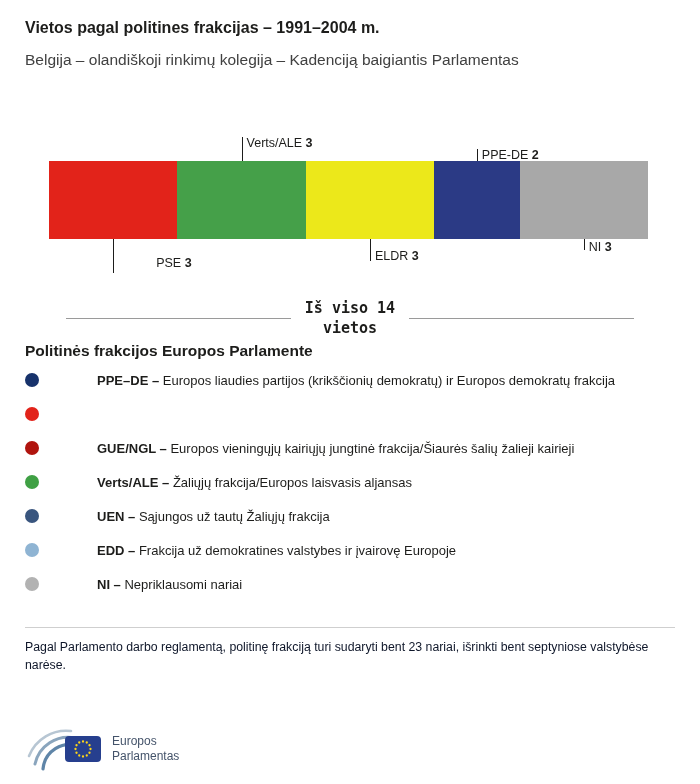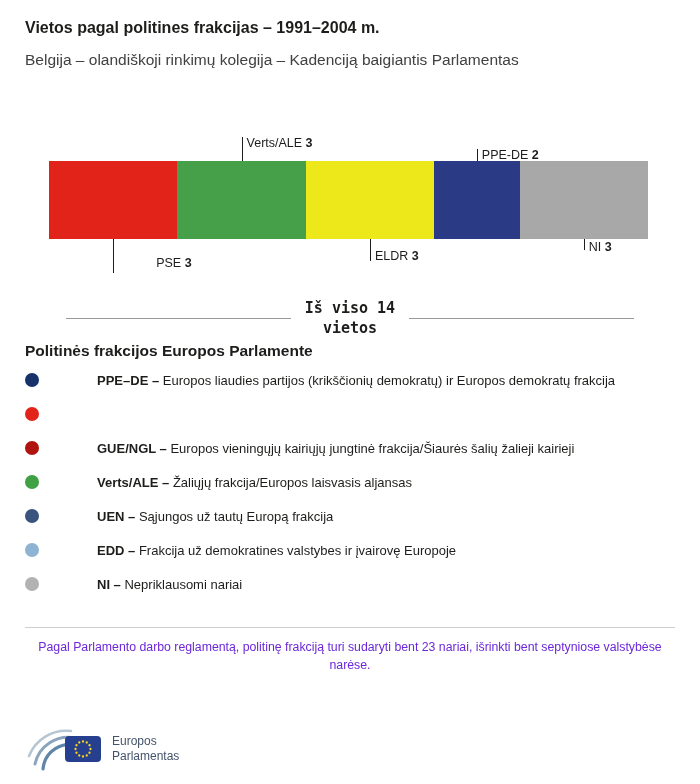--- a/index.html
+++ b/index.html
@@ -27,21 +27,21 @@
   }
 
   .legend { margin:4px 25px 0; }
   .legend-heading { font-size:15.5px; font-weight:700; margin-bottom:3px; }
   .legend-item { display:flex; align-items:center; height:34px; }
   .dot { width:14px; height:14px; border-radius:50%; margin-right:13px; flex:none; }
   .legend-text { font-size:13px; }
   .abbr { font-weight:700;padding-left:45px; }
 
   .footrule { height:1px; background:#cfcfcf; margin:26px 25px 0; }
-  .footnote { margin:10px 25px 0; font-size:12.3px; line-height:1.5; color:#6d28d9;text-align:center; }
+  .footnote { margin:10px 25px 0; font-size:12.3px; line-height:1.5; color:#0f172a; }
 
   .bottom {
     position:absolute; left:25px; right:20px; bottom:12px;
     display:flex; justify-content:space-between; align-items:flex-end;
   }
   .source { font-size:13px; padding-bottom:6px; }
   .source b { font-weight:700; }
   .logo { display:flex; align-items:center; }
   .logo-text { font-size:12px; color:#44536a; line-height:1.25; margin-left:7px; }
 </style>
@@ -95,21 +95,21 @@
       <div class="legend-item">
         <span class="dot" style="background: rgb(176, 20, 14);"></span>
         <span class="legend-text"><span class="abbr">GUE/NGL – </span><span>Europos vieningųjų kairiųjų jungtinė frakcija/Šiaurės šalių žalieji kairieji</span></span>
       </div>
       <div class="legend-item">
         <span class="dot" style="background: rgb(63, 160, 68);"></span>
         <span class="legend-text"><span class="abbr">Verts/ALE – </span><span>Žaliųjų frakcija/Europos laisvasis aljansas</span></span>
       </div>
       <div class="legend-item">
         <span class="dot" style="background: rgb(57, 85, 126);"></span>
-        <span class="legend-text"><span class="abbr">UEN – </span><span>Sąjungos už tautų Europą frakcija</span></span>
+        <span class="legend-text"><span class="abbr">UEN – </span><span>Sąjungos už tautų Žaliųjų frakcija</span></span>
       </div>
       <div class="legend-item">
         <span class="dot" style="background: rgb(143, 180, 211);"></span>
         <span class="legend-text"><span class="abbr">EDD – </span><span>Frakcija už demokratines valstybes ir įvairovę Europoje</span></span>
       </div>
       <div class="legend-item">
         <span class="dot" style="background: rgb(178, 178, 178);"></span>
         <span class="legend-text"><span class="abbr">NI – </span><span>Nepriklausomi nariai</span></span>
       </div>
     </div>

